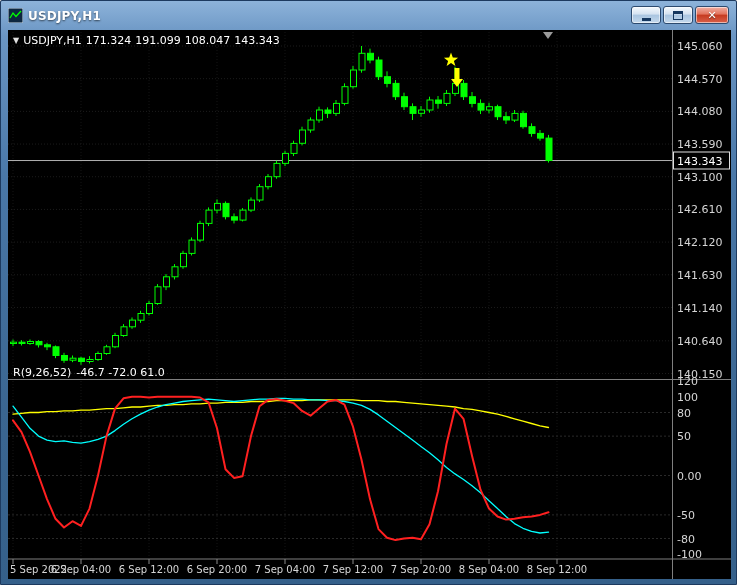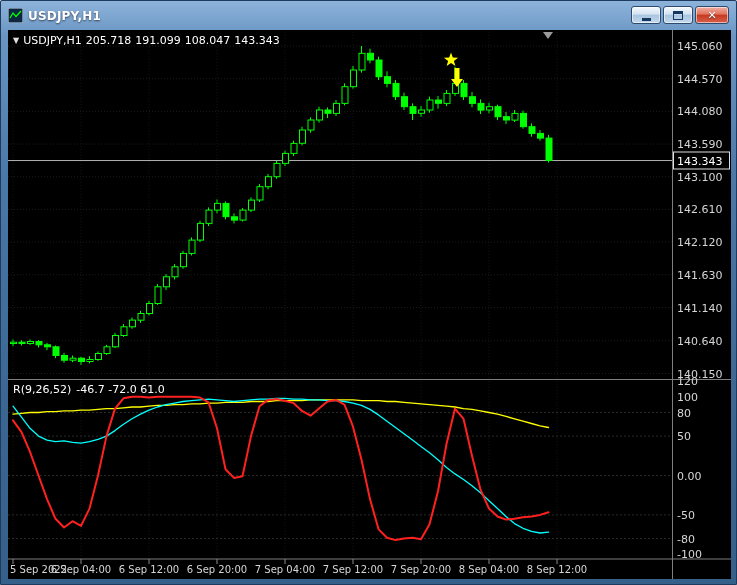--- a/index.html
+++ b/index.html
@@ -20,21 +20,21 @@
     background:linear-gradient(180deg,#f0b0a4 0%,#e2725c 45%,#c53a20 50%,#d9604a 100%);}
   .glyph-min{width:9px;height:3px;background:#15375f;margin-top:8px;}
   .glyph-max{width:10px;height:9px;border:1px solid #15375f;border-top-width:3px;background:transparent;}
   .glyph-close{color:#ffffff;font-size:11px;font-weight:bold;line-height:1;
     text-shadow:0 1px 1px rgba(0,0,0,.5);}
   .client{position:absolute;left:7px;top:29px;width:723px;height:549px;background:#000;}
   .client svg{position:absolute;left:0;top:0;font-family:"DejaVu Sans","Liberation Sans",sans-serif;}
   .ohlc-readout{position:absolute;left:5px;top:4px;color:#ffffff;font-size:11px;white-space:nowrap;}
   .ohlc-readout .tri{color:#e0e0e0;font-size:8px;margin-right:4px;vertical-align:1px;}
   .ohlc-readout span{margin-right:4px;}
-  .indicator-readout{position:absolute;left:5px;top:353px;color:#ffffff;font-size:11px;white-space:nowrap;}
+  .indicator-readout{position:absolute;left:5px;top:336px;color:#ffffff;font-size:11px;white-space:nowrap;}
   .indicator-readout span{margin-right:5px;}
 </style>
 </head>
 <body>
 
 <div class="window">
   <div class="titlebar">
     <span class="title-icon">
       <svg width="15" height="15" viewBox="0 0 15 15">
         <rect x="0" y="0" width="15" height="15" fill="#0d2740" stroke="#cfe0ef"></rect>
@@ -265,20 +265,20 @@
         <text x="345" y="543" fill="#d6d6d6" font-size="10" text-anchor="middle">7 Sep 12:00</text>
         <line x1="413" y1="529" x2="413" y2="534" stroke="#8a8a8a"></line>
         <text x="413" y="543" fill="#d6d6d6" font-size="10" text-anchor="middle">7 Sep 20:00</text>
         <line x1="481" y1="529" x2="481" y2="534" stroke="#8a8a8a"></line>
         <text x="481" y="543" fill="#d6d6d6" font-size="10" text-anchor="middle">8 Sep 04:00</text>
         <line x1="549" y1="529" x2="549" y2="534" stroke="#8a8a8a"></line>
         <text x="549" y="543" fill="#d6d6d6" font-size="10" text-anchor="middle">8 Sep 12:00</text>
       </svg>
 
     <div class="ohlc-readout">
-      <span class="tri">▼</span><span>USDJPY,H1</span><span>205.718</span><span>191.099</span><span>108.047</span><span>143.343</span>
+      <span class="tri">▼</span><span>USDJPY,H1</span><span>171.324</span><span>191.099</span><span>108.047</span><span>143.343</span>
     </div>
 
     <div class="indicator-readout">
       <span>R(9,26,52)</span><span>-46.7 -72.0 61.0</span>
     </div>
   </div>
 </div>
 
 </body></html>

